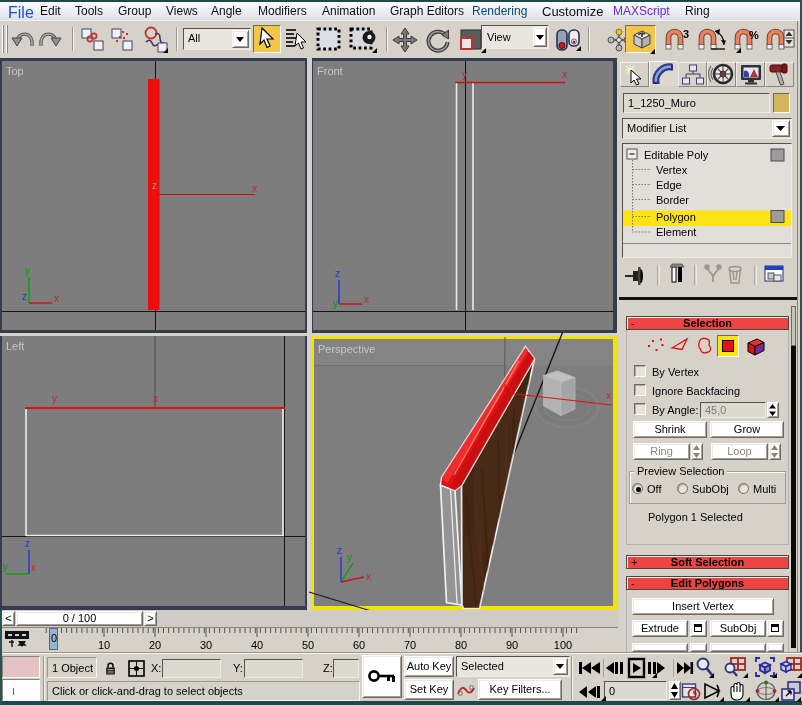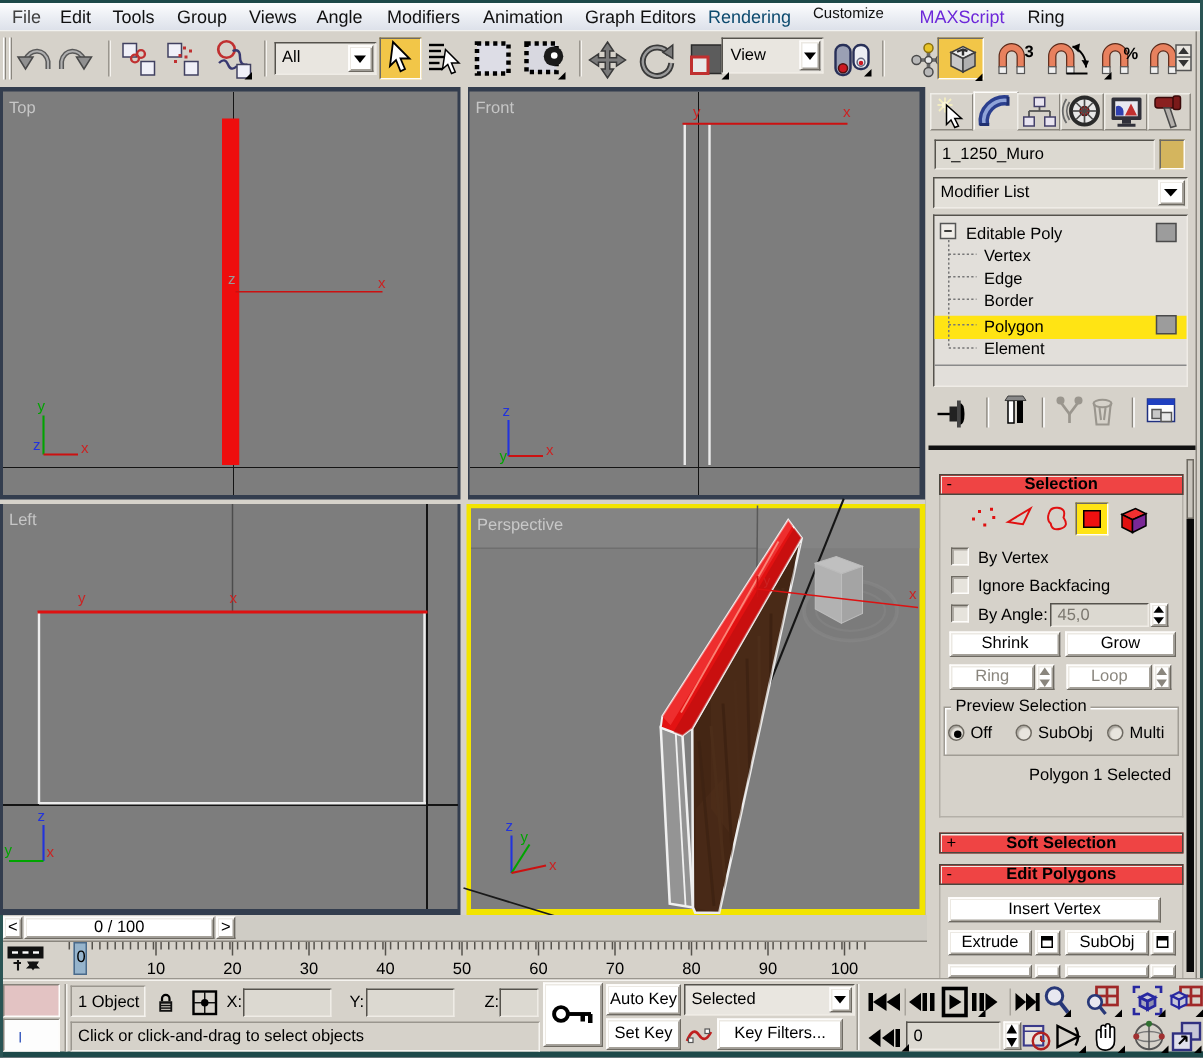--- a/index.html
+++ b/index.html
@@ -11,31 +11,31 @@
 .sep{position:absolute;width:2px;border-left:1px solid #9a968e;border-right:1px solid #f5f3ef}
 .hsep{position:absolute;height:2px;border-top:1px solid #9a968e;border-bottom:1px solid #f5f3ef}
 .cb{position:absolute;width:12px;height:12px;background:#e6e3dc;border:1px solid;border-color:#6e6a62 #fdfcfa #fdfcfa #6e6a62;box-shadow:inset 1px 1px 0 #b0aca4}
 .rad{position:absolute;width:11px;height:11px;border-radius:50%;background:#e8e5de;border:1px solid #6e6a62;box-shadow:inset 1px 1px 1px #a8a49c}
 .gray{color:#8a867e}
 svg{position:absolute;overflow:visible}
 </style>
 </head><body>
 <div class="a" style="left:0;top:0;width:802px;height:2px;background:#1d4949"></div>
 <div class="a" style="left:0;top:2px;width:802px;height:19px;background:linear-gradient(#fcfdfe,#e9ecf2 60%,#dde1ea);border-bottom:1px solid #f2f2f0"></div>
-<div class="a" style="left:8px;top:4px;font-size:12px;color:#404040">File</div>
+<div class="a" style="left:8px;top:4px;font-size:16px;color:#1d4ed8">File</div>
 <div class="a" style="left:40px;top:4px;font-size:12px;color:#101010">Edit</div>
 <div class="a" style="left:75px;top:4px;font-size:12px;color:#101010">Tools</div>
 <div class="a" style="left:118px;top:4px;font-size:12px;color:#101010">Group</div>
 <div class="a" style="left:166px;top:4px;font-size:12px;color:#101010">Views</div>
 <div class="a" style="left:211px;top:4px;font-size:12px;color:#101010">Angle</div>
 <div class="a" style="left:258px;top:4px;font-size:12px;color:#101010">Modifiers</div>
 <div class="a" style="left:322px;top:4px;font-size:12px;color:#101010">Animation</div>
 <div class="a" style="left:390px;top:4px;font-size:12px;color:#101010">Graph Editors</div>
 <div class="a" style="left:472px;top:4px;font-size:12px;color:#0c4a6e">Rendering</div>
-<div class="a" style="left:542px;top:4px;font-size:10px;color:#101010">Customize</div>
+<div class="a" style="left:542px;top:4px;font-size:13px;color:#101010">Customize</div>
 <div class="a" style="left:613px;top:4px;font-size:12px;color:#6d28d9">MAXScript</div>
 <div class="a" style="left:685px;top:4px;font-size:12px;color:#101010">Ring</div>
 <div class="a" style="left:0;top:21px;width:802px;height:37px;background:#d6d2ca"></div>
 <div class="a" style="left:2px;top:25px;width:2px;height:28px;border-left:1px solid #fff;border-right:1px solid #8a867e"></div>
 <div class="a" style="left:6px;top:25px;width:2px;height:28px;border-left:1px solid #fff;border-right:1px solid #8a867e"></div>
 <svg class="a" style="left:11px;top:27px" width="24" height="24" viewBox="0 0 24 24">
 <path d="M6 13 C9 5 19 5 21 14 L21 19" fill="none" stroke="#585858" stroke-width="3.4"></path>
 <path d="M6 13 C9 5 19 5 21 14 L21 19" fill="none" stroke="#b0b0b0" stroke-width="1.4"></path>
 <polygon points="1,11 11,11 6,19" fill="#909090" stroke="#484848" stroke-width="1"></polygon>
   </svg>
@@ -506,21 +506,21 @@
   </svg>
 <div class="a" style="left:629px;top:471px;width:157px;height:33px;border:1px solid #a09c94;box-shadow:1px 1px 0 #fff inset"></div>
 <div class="a" style="left:634px;top:465px;background:#d6d2ca;padding:0 3px">Preview Selection</div>
 <div class="rad" style="left:632px;top:483px"></div>
 <div class="a" style="left:636px;top:487px;width:5px;height:5px;border-radius:50%;background:#000"></div>
 <div class="a" style="left:647px;top:483px">Off</div>
 <div class="rad" style="left:677px;top:483px"></div>
 <div class="a" style="left:692px;top:483px">SubObj</div>
 <div class="rad" style="left:738px;top:483px"></div>
 <div class="a" style="left:753px;top:483px">Multi</div>
-<div class="a" style="left:686px;top:511px">Polygon 1 Selected</div>
+<div class="a" style="left:648px;top:511px">Polygon 1 Selected</div>
 <div class="roll" style="left:626px;top:555px;width:163px;height:14px">Soft Selection</div>
 <div class="a" style="left:631px;top:556px;font-size:11px">+</div>
 <div class="a" style="left:626px;top:582px;width:163px;height:70px;border-left:1px solid #b4b0a8;border-right:1px solid #b4b0a8"></div>
 <div class="roll" style="left:626px;top:576px;width:163px;height:14px">Edit Polygons</div>
 <div class="a" style="left:631px;top:577px;font-size:11px">-</div>
 <div class="btn ct" style="left:632px;top:598px;width:142px;height:17px;line-height:15px">Insert Vertex</div>
 <div class="btn ct" style="left:632px;top:620px;width:56px;height:17px;line-height:15px">Extrude</div>
 <div class="btn" style="left:690px;top:620px;width:17px;height:17px"></div>
 <div class="a" style="left:694px;top:624px;width:8px;height:8px;background:#fff;border:1.5px solid #000;border-top-width:3px"></div>
 <div class="btn ct" style="left:710px;top:620px;width:56px;height:17px;line-height:15px">SubObj</div>

